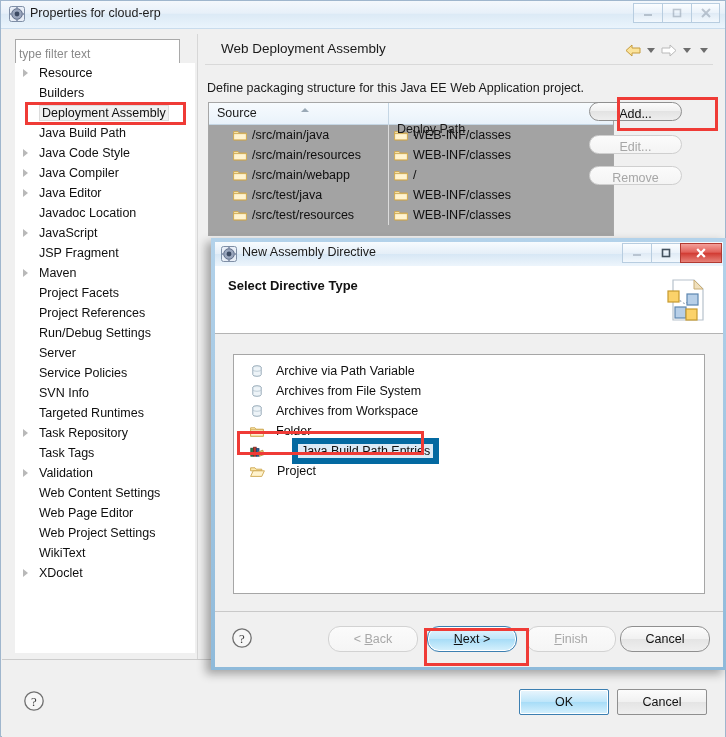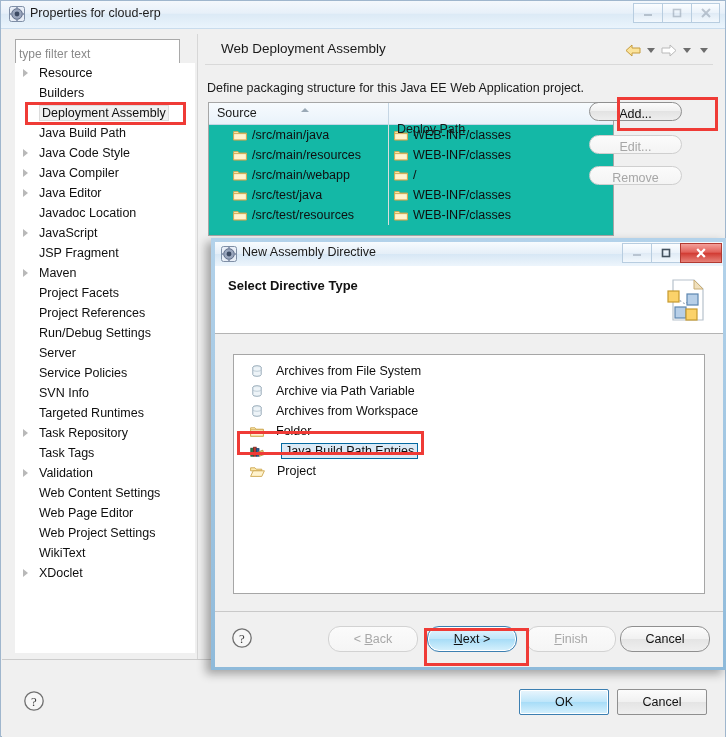--- a/index.html
+++ b/index.html
@@ -168,21 +168,21 @@
     white-space: nowrap;
   }
 
   
   #asm-table {
     position: absolute;
     left: 207px; top: 101px;
     width: 406px; height: 134px;
     box-sizing: border-box;
     border: 1px solid #a6a6a6;
-    background: #14b8a6;
+    background: #a3a3a3;
     overflow: hidden;
   }
   .thead {
     display: flex;
     height: 21px;
     background: linear-gradient(to bottom,#f7fbfe 0%, #e9f2fa 100%);
     border-bottom: 1px solid #c5d6e4;
   }
   .th {
     position: relative;
@@ -311,23 +311,23 @@
     display: flex;
     align-items: center;
     padding-left: 16px;
     font-size: 12.5px;
     color: #0f0f0f;
     white-space: nowrap;
   }
   .dir-row .dir-ico { margin-right: 6px; flex: 0 0 auto; display:block; }
   .dir-row.selected .dir-label {
     background: #dbeaf6;
-    border: 1px solid #0369a1;
+    border: 6px solid #0369a1;
     padding: 0 3px;
-    margin: -1px 4px;
+    margin: -1px 15px;
   }
 
   #modal-btnbar {
     position: absolute;
     left: 0; top: 345px;
     width: 508px; height: 55px;
     border-top: 1px solid #c9c9c9;
     background: #f0f0f0;
   }
   .help-ico { position: absolute; }
@@ -659,31 +659,31 @@
 
       <div id="directive-list">
           <div class="dir-row">
             <span style="display: flex; align-items: center; margin-right: 6px;">
               <svg class="dir-ico" width="14" height="14" viewBox="0 0 14 14">
                 <ellipse cx="7" cy="3.4" rx="4.2" ry="1.7" fill="#e6eef3" stroke="#90a4b2" stroke-width="0.9"></ellipse>
                 <path d="M2.8 3.4 v7.2 a4.2 1.7 0 0 0 8.4 0 v-7.2" fill="#eef4f8" stroke="#90a4b2" stroke-width="0.9"></path>
                 <path d="M2.8 5.6 a4.2 1.7 0 0 0 8.4 0" fill="none" stroke="#b4c4ce" stroke-width="0.8"></path>
               </svg>
             </span>
-            <span class="dir-label">Archives from File System</span>
+            <span class="dir-label">Archive via Path Variable</span>
           </div>
           <div class="dir-row">
             <span style="display: flex; align-items: center; margin-right: 6px;">
               <svg class="dir-ico" width="14" height="14" viewBox="0 0 14 14">
                 <ellipse cx="7" cy="3.4" rx="4.2" ry="1.7" fill="#e6eef3" stroke="#90a4b2" stroke-width="0.9"></ellipse>
                 <path d="M2.8 3.4 v7.2 a4.2 1.7 0 0 0 8.4 0 v-7.2" fill="#eef4f8" stroke="#90a4b2" stroke-width="0.9"></path>
                 <path d="M2.8 5.6 a4.2 1.7 0 0 0 8.4 0" fill="none" stroke="#b4c4ce" stroke-width="0.8"></path>
               </svg>
             </span>
-            <span class="dir-label">Archive via Path Variable</span>
+            <span class="dir-label">Archives from File System</span>
           </div>
           <div class="dir-row">
             <span style="display: flex; align-items: center; margin-right: 6px;">
               <svg class="dir-ico" width="14" height="14" viewBox="0 0 14 14">
                 <ellipse cx="7" cy="3.4" rx="4.2" ry="1.7" fill="#e6eef3" stroke="#90a4b2" stroke-width="0.9"></ellipse>
                 <path d="M2.8 3.4 v7.2 a4.2 1.7 0 0 0 8.4 0 v-7.2" fill="#eef4f8" stroke="#90a4b2" stroke-width="0.9"></path>
                 <path d="M2.8 5.6 a4.2 1.7 0 0 0 8.4 0" fill="none" stroke="#b4c4ce" stroke-width="0.8"></path>
               </svg>
             </span>
             <span class="dir-label">Archives from Workspace</span>

